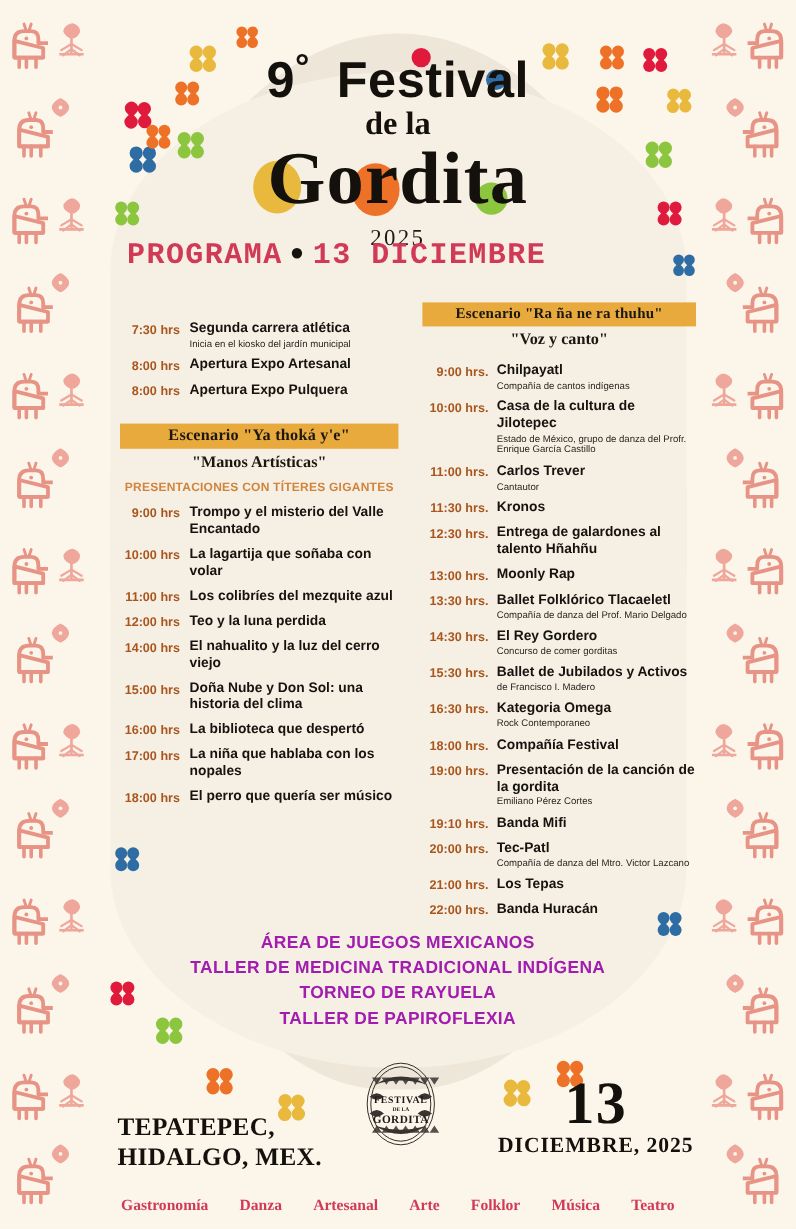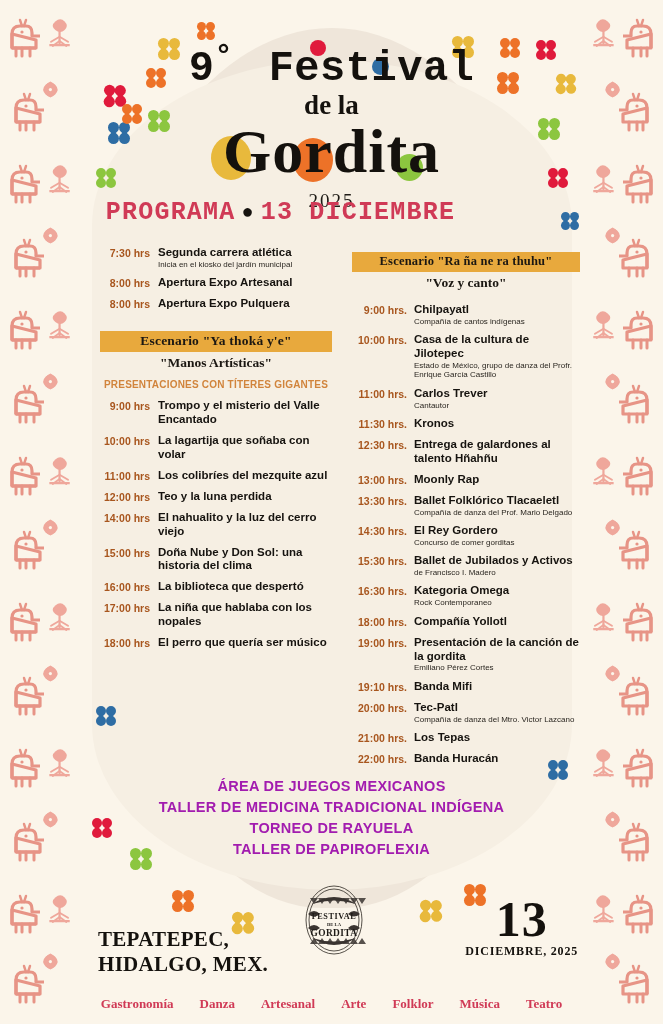--- a/index.html
+++ b/index.html
@@ -50,21 +50,21 @@
   .flower .p2 { right: 0;  top: 0;   border-radius: 50% 50% 0 50%; transform: rotate(45deg); }
   .flower .p3 { right: 0;  bottom: 0;border-radius: 50% 0 50% 50%; transform: rotate(-45deg); }
   .flower .p4 { left: 0;   bottom: 0;border-radius: 0 50% 50% 50%; transform: rotate(45deg); }
 
   
   .content { position: absolute; inset: 0; z-index: 10; }
 
   
   .title-wrap { position: absolute; left: 0; top: 42px; width: 663px; text-align: center; }
   .t-row1 {
-    font-family: Liberation Mono, monospace;
+    font-family: Liberation Sans, sans-serif;
     font-size: 42px; font-weight: 700; letter-spacing: .5px;
     color: #14110D; line-height: 1; position: relative; display: inline-block;
   }
   .t-row1 .sup { font-size: 30px; vertical-align: super; }
   .t-row2 {
     font-family: "Liberation Serif", serif;
     font-size: 27px; font-weight: 700; color: #14110D;
     line-height: 1; margin-top: 2px;
   }
   .t-row3 {
@@ -83,21 +83,21 @@
   .programa {
     position: absolute; left: 0; top: 198px; width: 561px;
     text-align: center;
     font-family: Liberation Mono, monospace;
     font-size: 25px; font-weight: 700; letter-spacing: 1.2px;
     color: #D03A56;
   }
   .programa .bullet { color: #16130F; font-size: 20px; vertical-align: middle; padding: 0 6px; }
 
   
-  .col-left  { position: absolute; left: 100px; top: 246px; width: 232px; }
+  .col-left  { position: absolute; left: 100px; top: 268px; width: 232px; }
   .col-right { position: absolute; left: 352px; top: 252px; width: 228px; }
 
   .sched { width: 100%; }
   .row { display: flex; align-items: flex-start; margin-bottom: 7px; }
   .row .time {
     color: #A8561E; font-weight: 700;
     font-size: 10.5px; line-height: 1.25;
     flex: 0 0 auto; padding-top: 1px;
     white-space: nowrap;
   }
@@ -154,21 +154,21 @@
     font-family: "Liberation Serif", serif;
     font-size: 21px; font-weight: 700; color: #14110D;
     line-height: 1.18; letter-spacing: .3px;
   }
   .datebig {
     position: absolute; right: 85px; top: 896px; text-align: center;
     font-family: "Liberation Serif", serif;
     color: #14110D;
   }
   .datebig .dnum { font-size: 50px; font-weight: 700; line-height: .92; letter-spacing: 1px; }
-  .datebig .dtxt { font-size: 12px; font-weight: 700; letter-spacing: .8px; margin-top: 2px; }
+  .datebig .dtxt { font-size: 18px; font-weight: 700; letter-spacing: .8px; margin-top: 2px; }
 
   .cats {
     position: absolute; left: 0; bottom: 12px; width: 663px;
     display: flex; justify-content: center; align-items: baseline; gap: 26px;
     font-family: "Liberation Serif", serif;
     font-size: 13px; font-weight: 700; color: #D03A56;
   }
 </style>
 </head>
 <body>
@@ -718,21 +718,21 @@
           <div class="row">
             <div class="time">16:30 hrs.</div>
             <div class="body">
               <div class="ttl">Kategoria Omega</div>
               <div class="sub">Rock Contemporaneo</div>
             </div>
           </div>
           <div class="row">
             <div class="time">18:00 hrs.</div>
             <div class="body">
-              <div class="ttl">Compañía Yollotl</div>
+              <div class="ttl">Compañía Festival</div>
             </div>
           </div>
           <div class="row">
             <div class="time">19:00 hrs.</div>
             <div class="body">
               <div class="ttl">Presentación de la canción de la gordita</div>
               <div class="sub">Emiliano Pérez Cortes</div>
             </div>
           </div>
           <div class="row">

